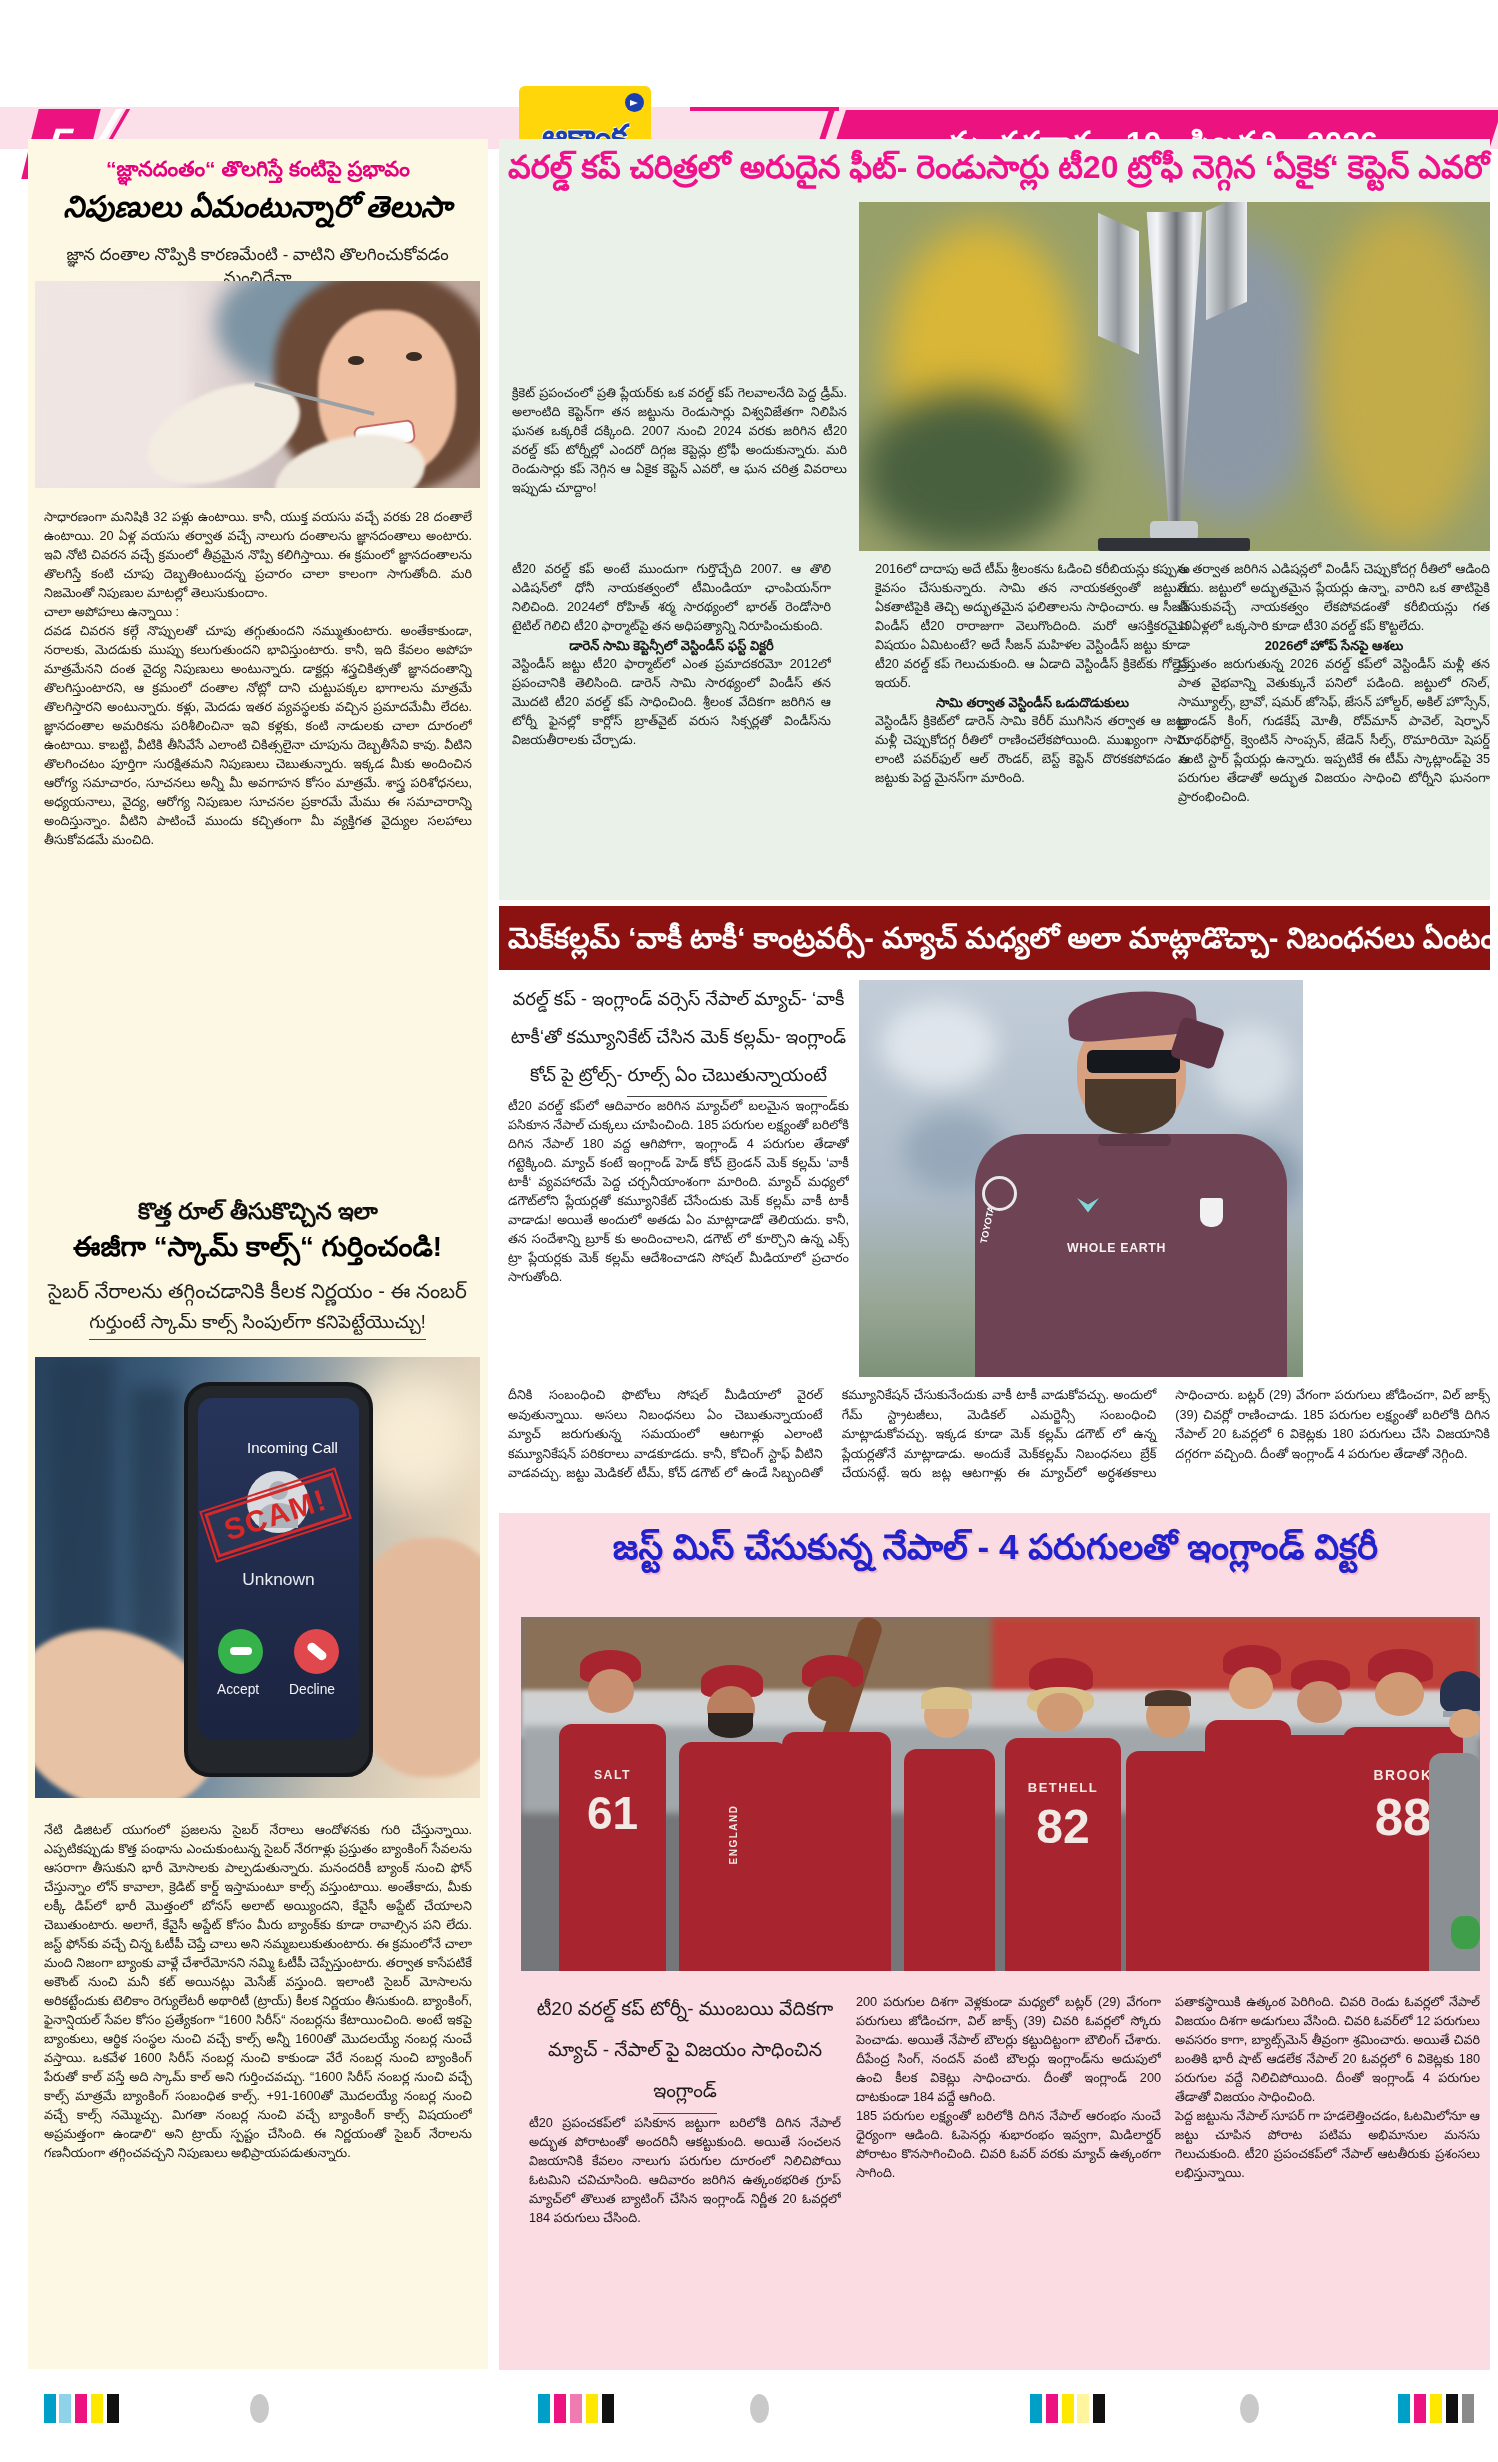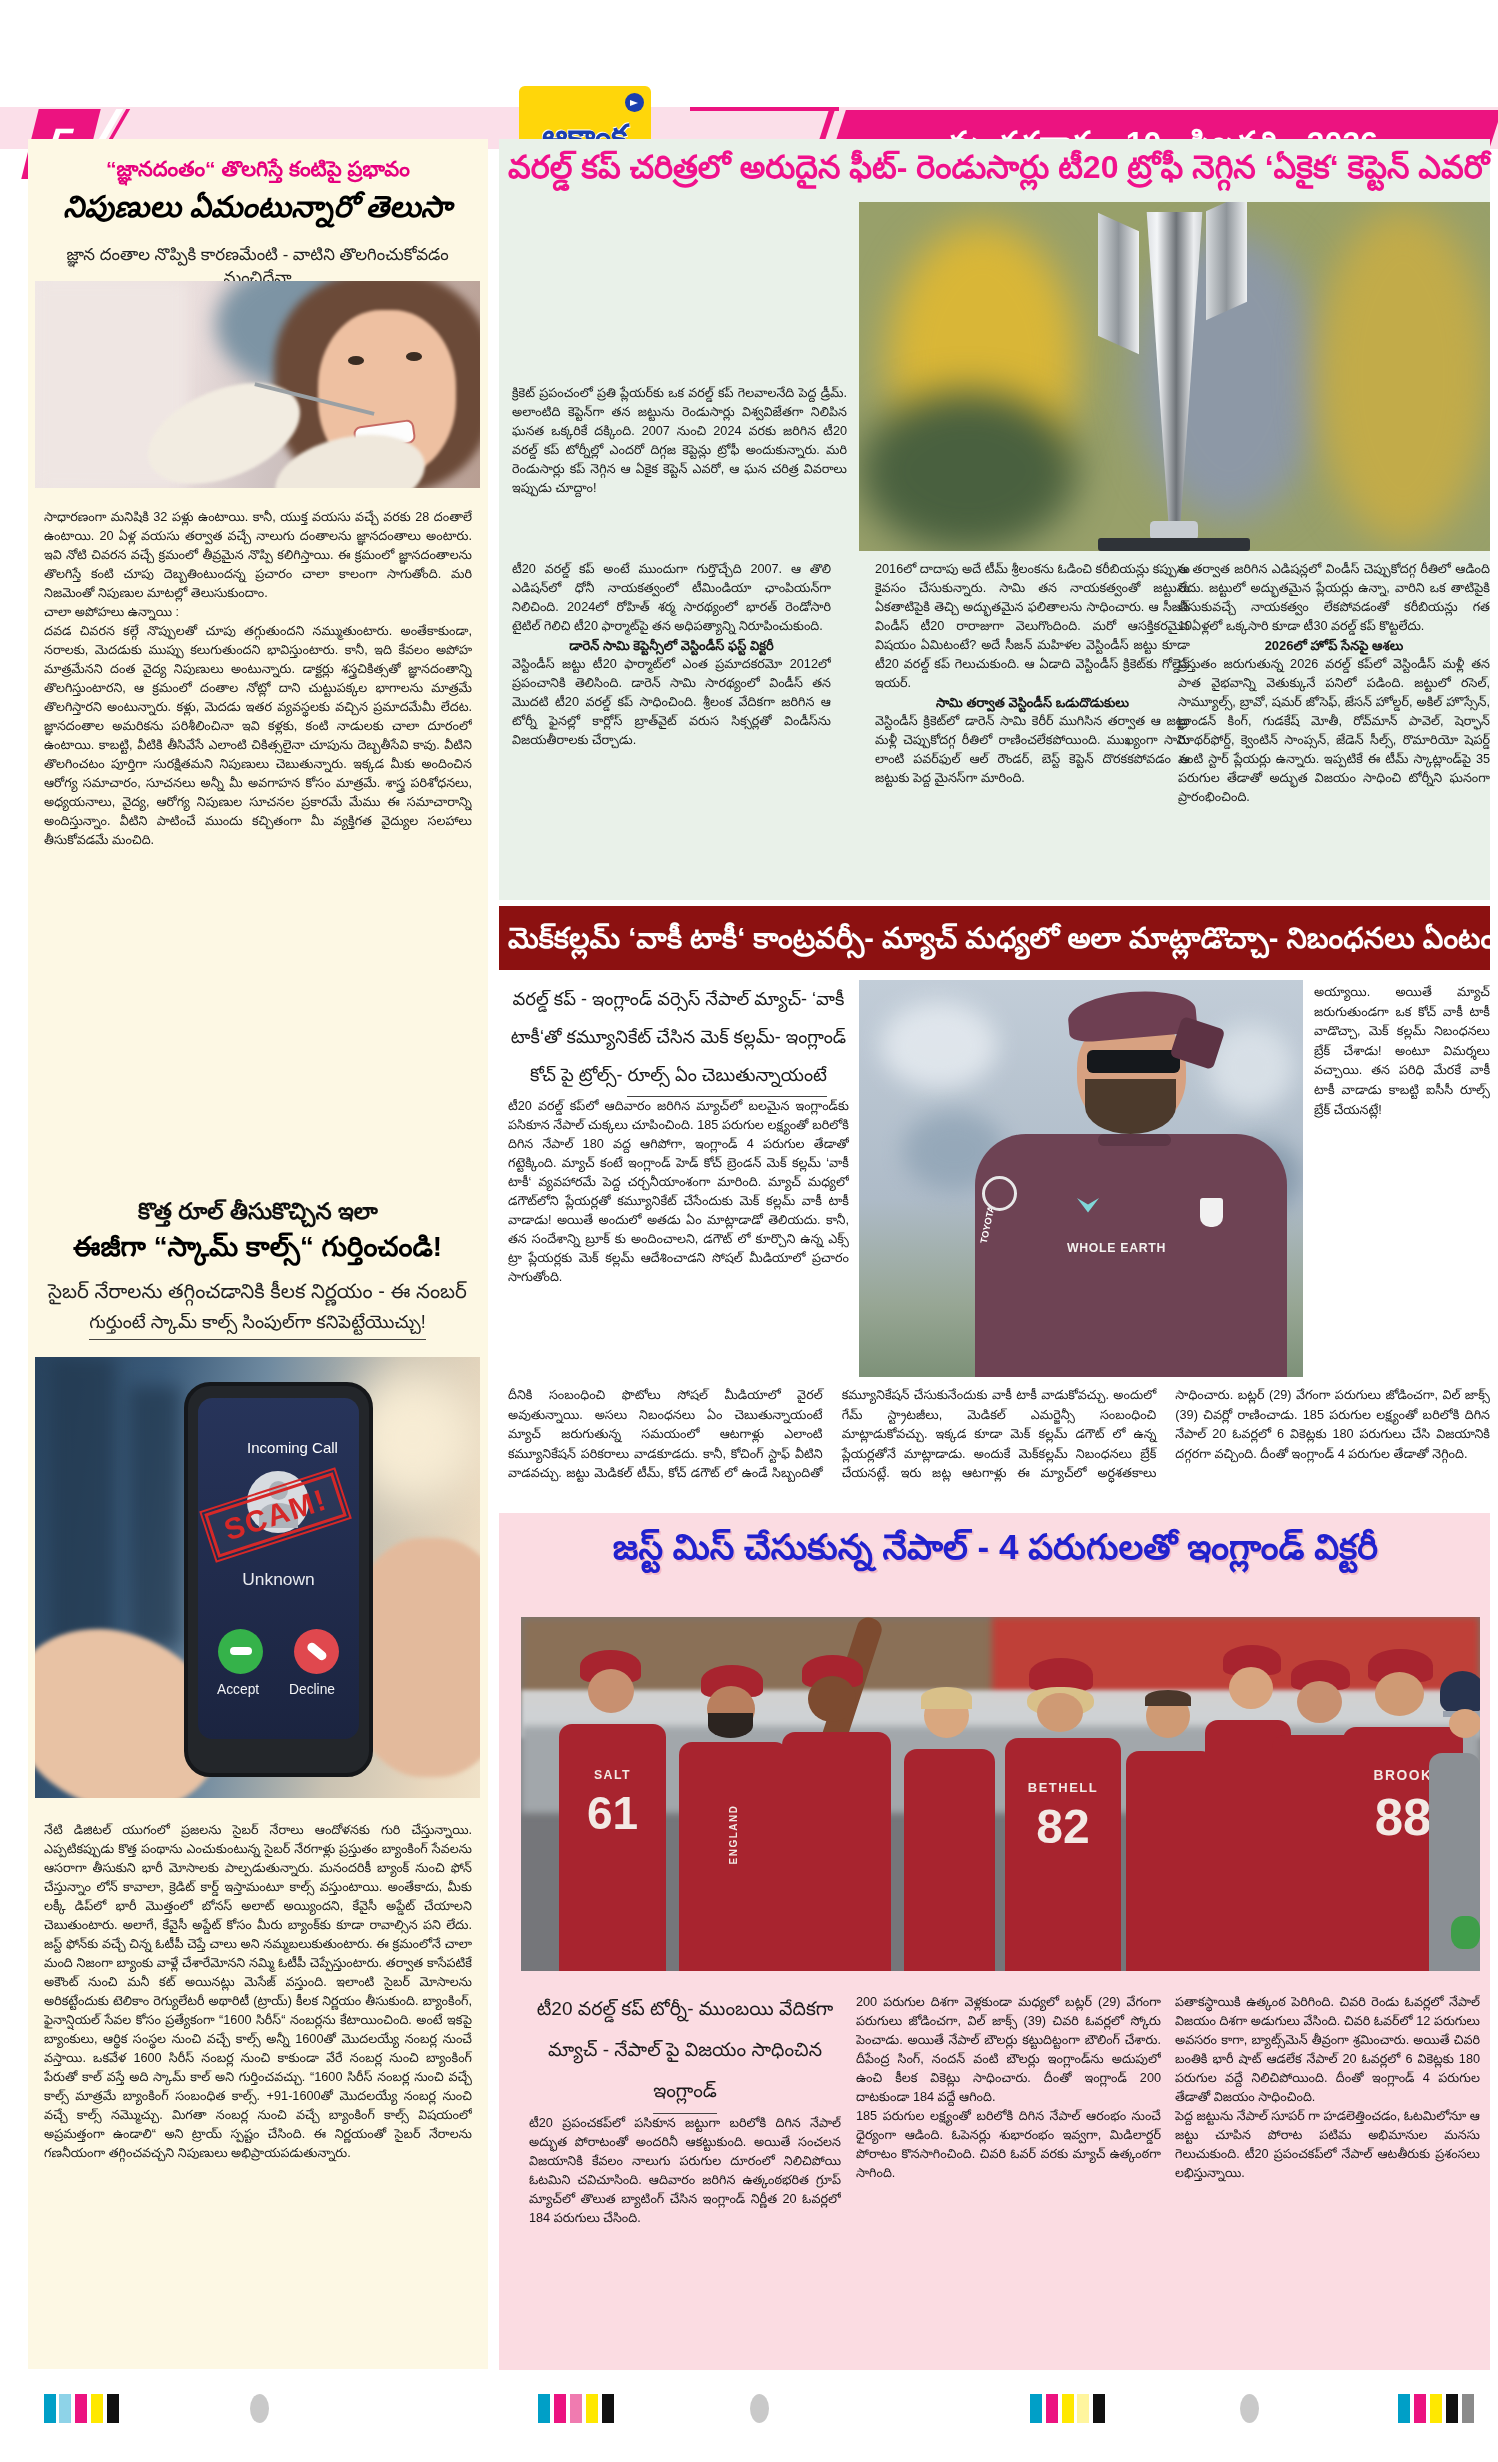--- a/index.html
+++ b/index.html
@@ -252,21 +252,20 @@
     <div class="abs mc-glasses"></div>
     <div class="abs mc-cap"></div>
     <div class="abs mc-capback"></div>
     <div class="abs mc-castore"></div>
     <div class="abs mc-crest"></div>
     <div class="abs mc-we">WHOLE EARTH</div>
     <div class="abs mc-toyota">TOYOTA</div>
     <div class="abs mc-ring"></div>
   </div>
 
-  <div class="abs body" style="left:1314px;top:983px;width:176px;height:394px;line-height:19.6px;">అయ్యాయి. అయితే మ్యాచ్ జరుగుతుండగా ఒక కోచ్ వాకీ టాకీ వాడొచ్చా, మెక్ కల్లమ్ నిబంధనలు బ్రేక్ చేశాడు! అంటూ విమర్శలు వచ్చాయి. తన పరిధి మేరకే వాకీ టాకీ వాడాడు కాబట్టి ఐసీసీ రూల్స్ బ్రేక్ చేయనట్లే!</div>
 
   <div class="abs body" style="left:508px;top:1386px;width:982px;height:120px;column-count:3;column-gap:19px;line-height:19.6px;">దీనికి సంబంధించి ఫొటోలు సోషల్ మీడియాలో వైరల్ అవుతున్నాయి. అసలు నిబంధనలు ఏం చెబుతున్నాయంటే మ్యాచ్ జరుగుతున్న సమయంలో ఆటగాళ్లు ఎలాంటి కమ్యూనికేషన్ పరికరాలు వాడకూడదు. కానీ, కోచింగ్ స్టాఫ్ వీటిని వాడవచ్చు. జట్టు మెడికల్ టీమ్, కోచ్ డగౌట్ లో ఉండే సిబ్బందితో కమ్యూనికేషన్ చేసుకునేందుకు వాకీ టాకీ వాడుకోవచ్చు. అందులో గేమ్ స్ట్రాటజీలు, మెడికల్ ఎమర్జెన్సీ సంబంధించి మాట్లాడుకోవచ్చు. ఇక్కడ కూడా మెక్ కల్లమ్ డగౌట్ లో ఉన్న ప్లేయర్లతోనే మాట్లాడాడు. అందుకే మెక్‌కల్లమ్ నిబంధనలు బ్రేక్ చేయనట్లే. ఇరు జట్ల ఆటగాళ్లు ఈ మ్యాచ్‌లో అర్ధశతకాలు సాధించారు. బట్లర్ (29) వేగంగా పరుగులు జోడించగా, విల్ జాక్స్ (39) చివర్లో రాణించాడు. 185 పరుగుల లక్ష్యంతో బరిలోకి దిగిన నేపాల్ 20 ఓవర్లలో 6 వికెట్లకు 180 పరుగులు చేసి విజయానికి దగ్గరగా వచ్చింది. దీంతో ఇంగ్లాండ్ 4 పరుగుల తేడాతో నెగ్గింది.</div>
 
   <div class="abs pinkpanel"></div>
   <div class="abs headC">జస్ట్ మిస్ చేసుకున్న నేపాల్ - 4 పరుగులతో ఇంగ్లాండ్ విక్టరీ</div>
 
   <div class="abs img img-team">
     <div class="tm-top"></div>
     <div class="tm-red"></div>
     <div class="tm-band"></div>

